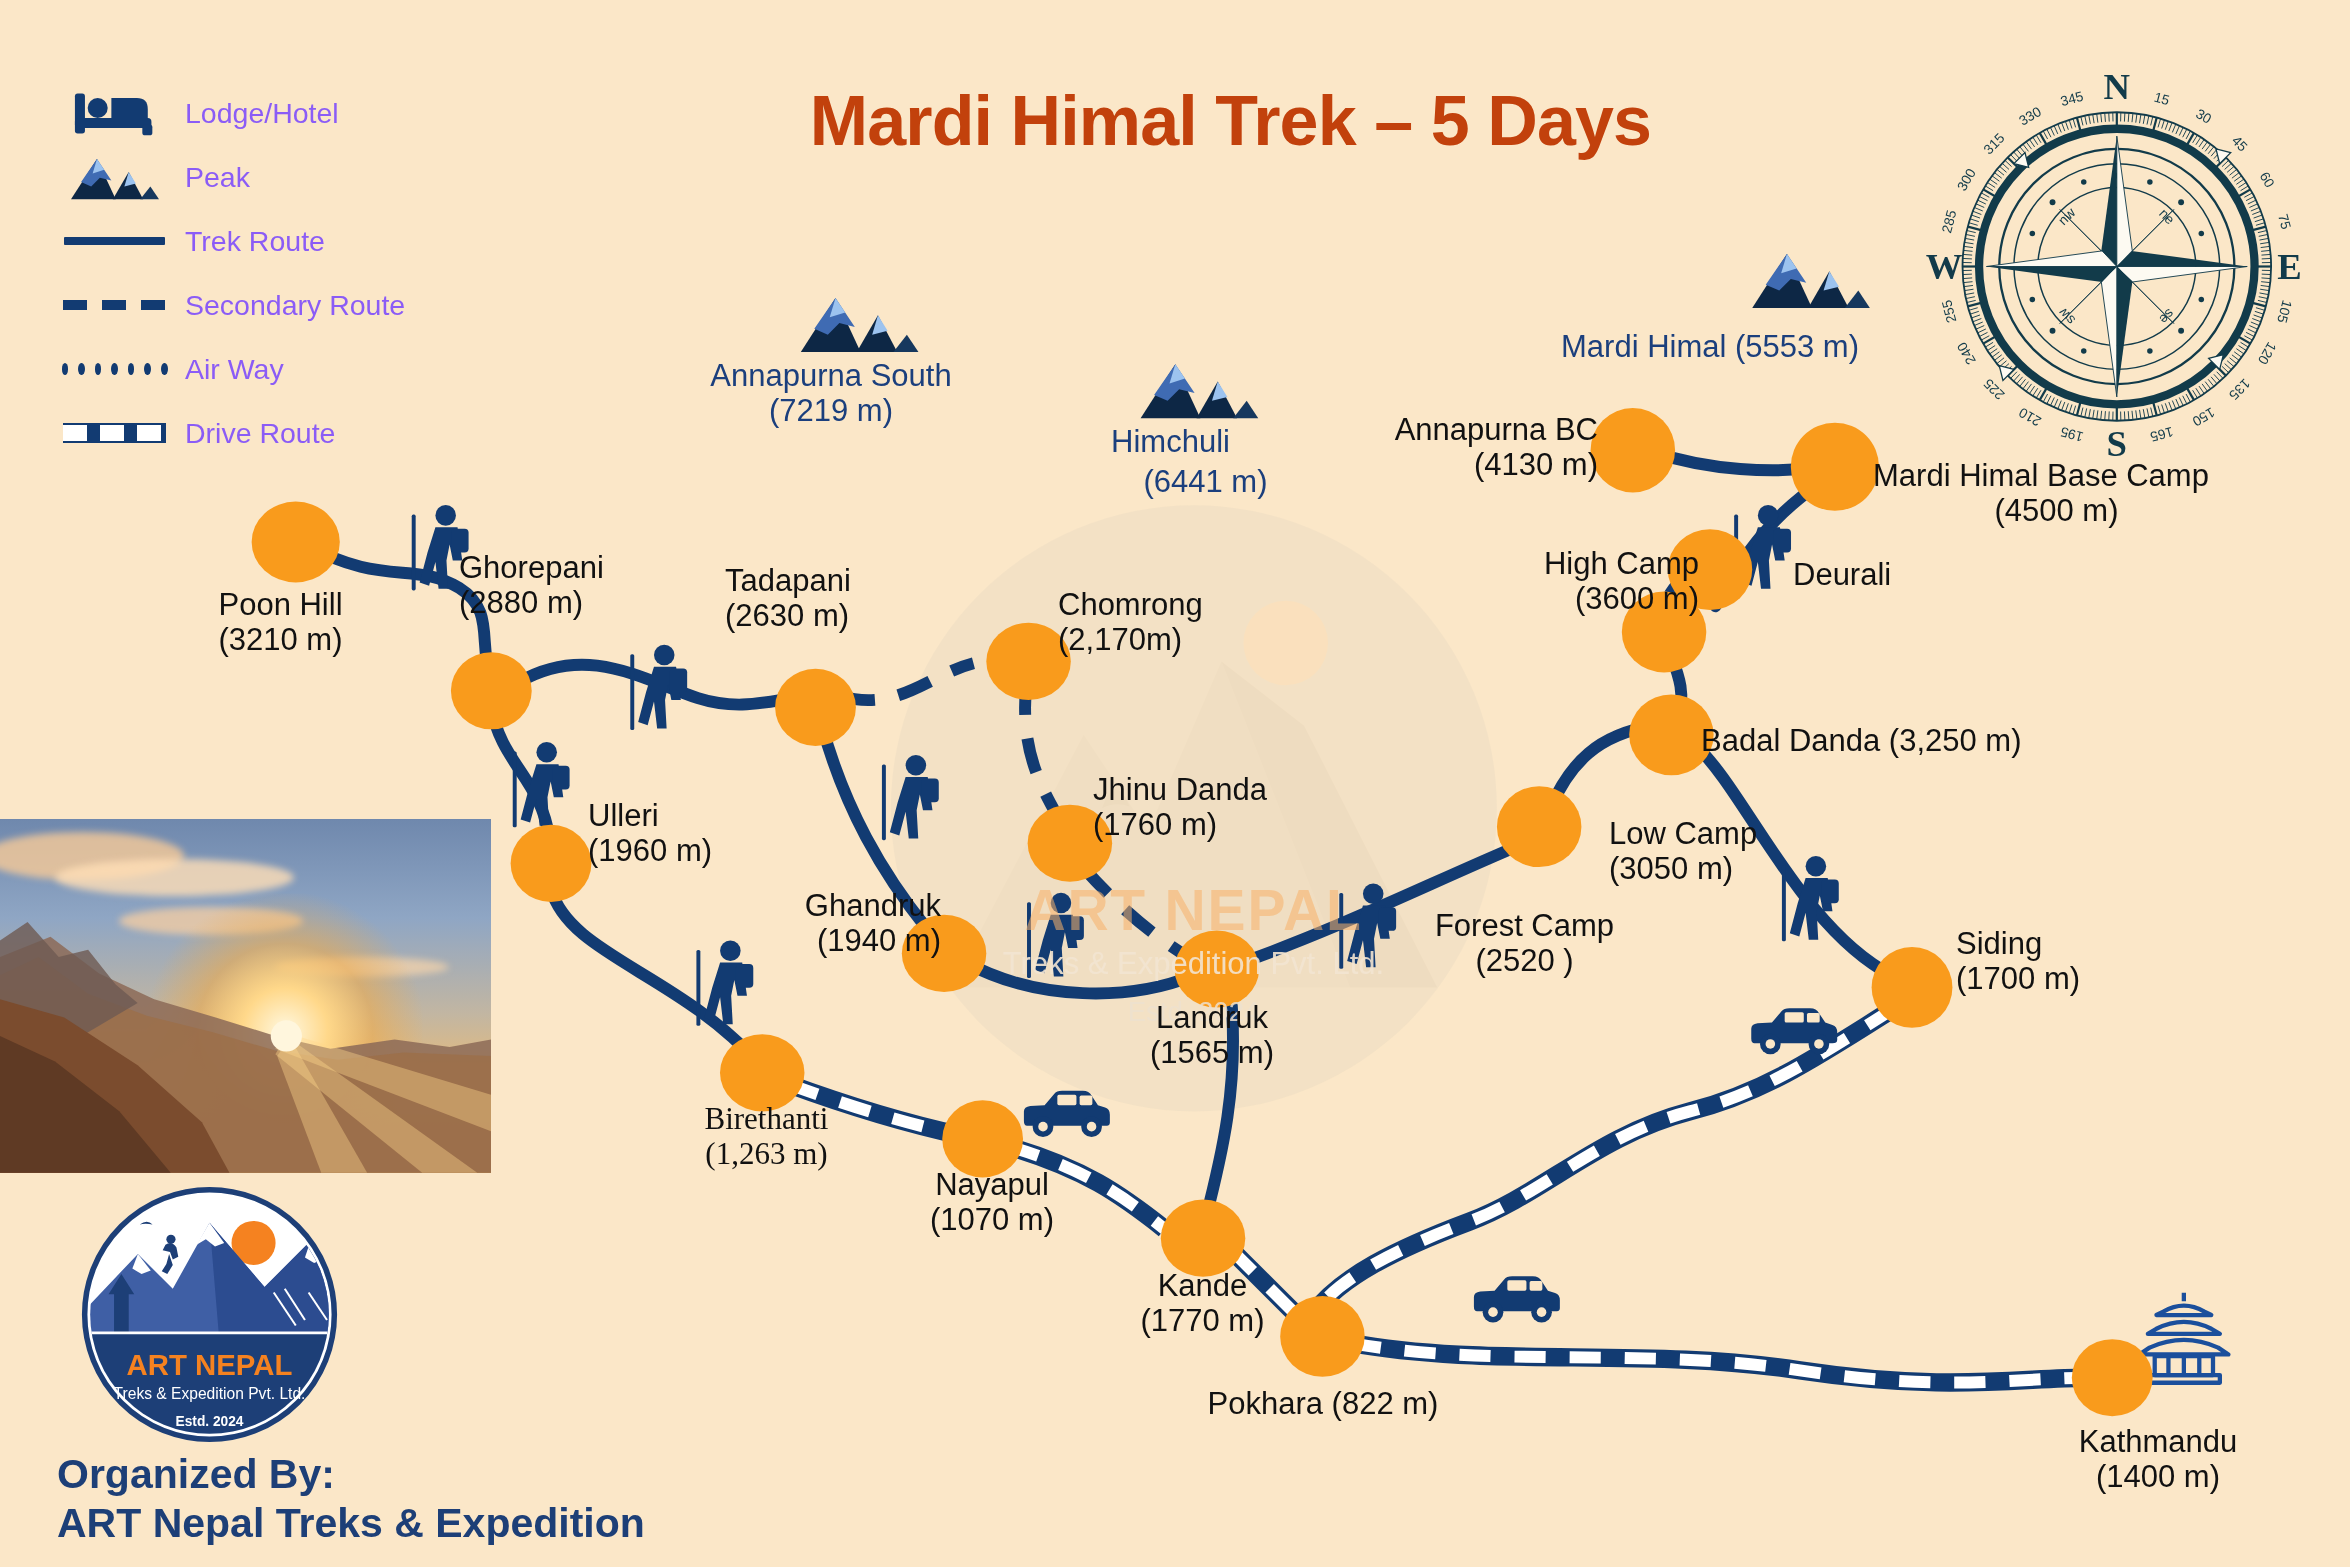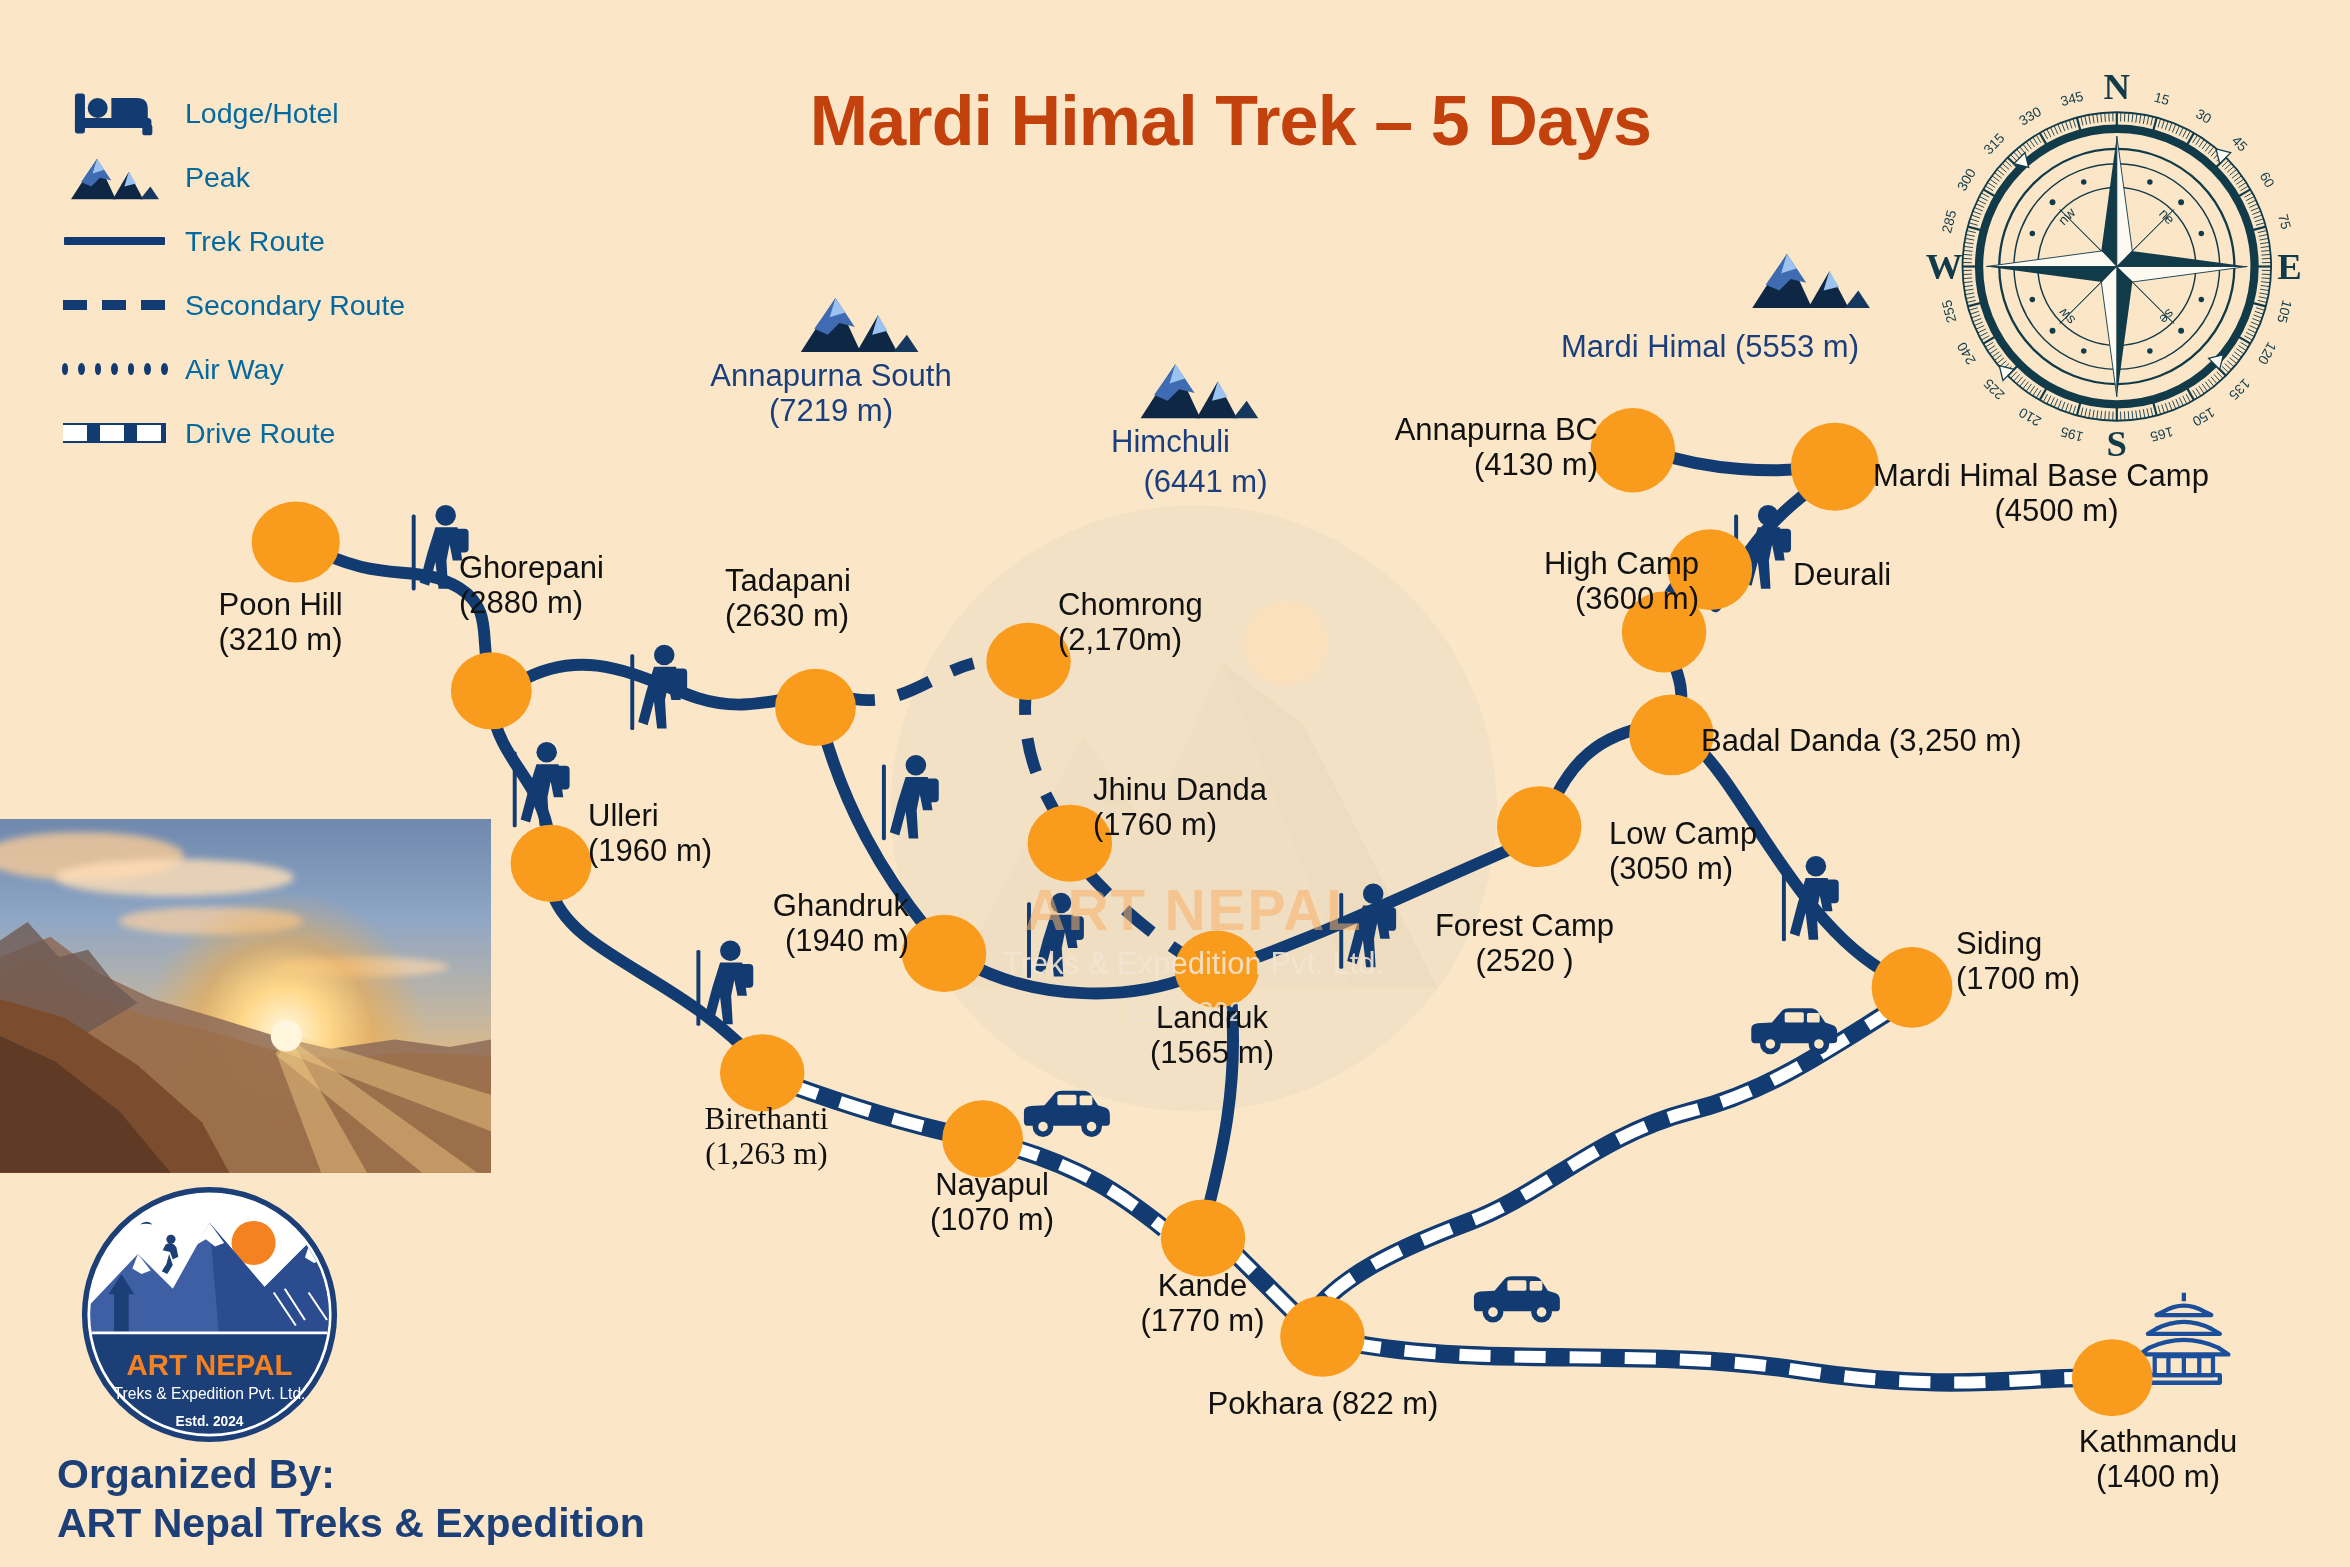--- a/index.html
+++ b/index.html
@@ -15,21 +15,21 @@
   #title{
     left:698px;top:81px;width:1065px;text-align:center;
     font-size:70px;font-weight:bold;color:#c2410c;letter-spacing:-0.9px;
     white-space:nowrap;
   }
 
   
   #legend{left:55px;top:81px;width:432px;}
   .lg-row{display:flex;align-items:center;height:64px;}
   .lg-sym{width:119px;height:51px;position:relative;display:flex;align-items:center;justify-content:center;flex:0 0 119px;}
-  .lg-txt{font-size:28.5px;color:#0369a1;margin-left:11px;white-space:nowrap;}
+  .lg-txt{font-size:28.5px;color:#8b5cf6;margin-left:11px;white-space:nowrap;}
   .ln-solid{width:101px;height:8.3px;background:#123b72;border-radius:0.9px;}
   .ln-dash{width:103px;height:10px;background:
      repeating-linear-gradient(to right,#123b72 0 24px,transparent 24px 39px);}
   .ln-dots{width:106px;height:12px;display:flex;gap:10px;align-items:center;}
   .ln-dots i{width:12px;height:12px;border-radius:50%;background:#123b72;display:block;}
   .ln-drive{width:103px;height:15.6px;background:#fff;border-top:2.8px solid #123b72;border-bottom:2.8px solid #123b72;
      position:relative;overflow:hidden;}
   .ln-drive::after{content:"";position:absolute;inset:0;background:
      repeating-linear-gradient(to right,transparent 0 24px,#123b72 24px 37px);}
   #wm-text{left:927px;top:877px;width:533px;text-align:center;
@@ -660,21 +660,21 @@
     <div>(2630 m)</div>
 </div>
 <div class="abs nlabel" style="left:1058px;top:588px;width:275px;">
   <div>Chomrong</div>
     <div>(2,170m)</div>
 </div>
 <div class="abs nlabel" style="left:1093px;top:773px;width:312px;">
   <div>Jhinu Danda</div>
     <div>(1760 m)</div>
 </div>
-<div class="abs nlabel r" style="left:643px;top:889px;width:266px;">
+<div class="abs nlabel r" style="left:675px;top:889px;width:266px;">
   <div>Ghandruk</div>
     <div>(1940 m)</div>
 </div>
 <div class="abs nlabel c" style="left:1065px;top:1001px;width:294px;">
   <div>Landruk</div>
     <div>(1565 m)</div>
 </div>
 <div class="abs nlabel c" style="left:606px;top:1102px;width:321px;font-family:Liberation Serif, serif;">
   <div>Birethanti</div>
     <div>(1,263 m)</div>

